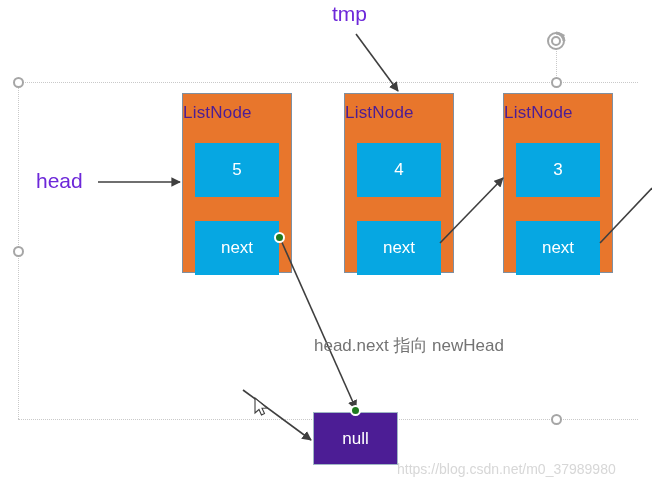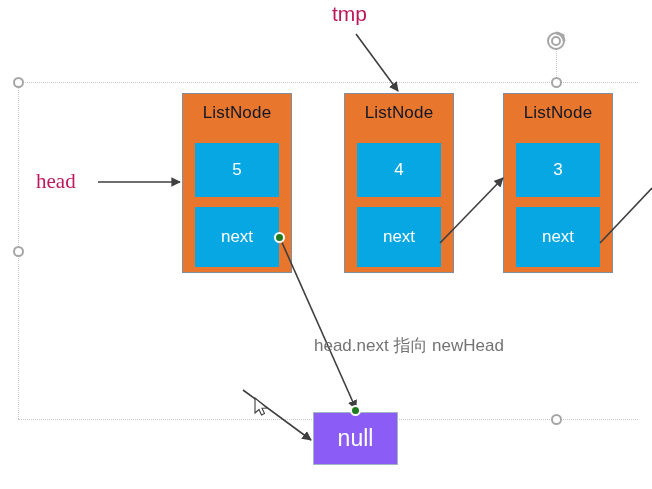--- a/index.html
+++ b/index.html
@@ -38,56 +38,55 @@
     box-sizing: border-box;
   }
   
   .node {
     position: absolute;
     background: #E8762C;
     border: 1px solid #7f8fa0;
     box-sizing: border-box;
   }
   .node-title {
-    color: #0f172a;
-    font-size: 17px;
-    text-align: center;
+    color: #4c1d95;
+    font-size: 17px;
     margin-top: 9px;
     letter-spacing: 0.2px;
   }
   .cell {
     position: absolute;
     left: 12px;
     right: 12px;
     background: #06A7E2;
     color: #ffffff;
     font-size: 17px;
     display: flex;
     align-items: center;
     justify-content: center;
     box-sizing: border-box;
   }
   .cell-val { top: 49px; height: 54px; }
-  .cell-next { top: 113px; height: 60px; }
+  .cell-next { top: 127px; height: 54px; }
   
   .nullbox {
     position: absolute;
-    background: #8b5cf6;
+    background: #4c1d95;
     border: 1px solid #9fb7c4;
     box-sizing: border-box;
     color: #ffffff;
-    font-size: 23px;
+    font-size: 17px;
     display: flex;
     align-items: center;
     justify-content: center;
   }
   
   .label {
     position: absolute;
-    color: #be185d;
+    color: #6d28d9;
     font-size: 21px;
     white-space: nowrap;
   }
   .annot-red {
     position: absolute;
     color: #737373;
     font-size: 17px;
     white-space: nowrap;
   }
   .watermark {
@@ -176,25 +175,26 @@
     <line x1="600" y1="243" x2="652" y2="188" stroke="#3f3f3f" stroke-width="1.6"></line>
 
     <line x1="280" y1="238" x2="356" y2="409" stroke="#3f3f3f" stroke-width="1.6" marker-end="url(#arrow)"></line>
 
     <line x1="243" y1="390" x2="311" y2="440" stroke="#3f3f3f" stroke-width="1.6" marker-end="url(#arrow)"></line>
   </svg>
 
   <div class="dot" style="left:274px; top:232px;"></div>
   <div class="dot" style="left:350px; top:405px;"></div>
 
-  <div class="label" style="left:36px; top:169px;font-family:Liberation Serif, serif;">head</div>
+  <div class="label" style="left:36px; top:169px;">head</div>
   <div class="label" style="left:332px; top:2px;">tmp</div>
 
   <div class="annot-red" style="left:314px; top:334px;">head.next 指向 newHead</div>
 
+  <div class="watermark" style="left:397px; top:461px;">https://blog.csdn.net/m0_37989980</div>
 
   <svg class="overlay">
     <g transform="translate(255,398)">
       <path d="M0 0 L0 15 L4 11.5 L6.5 17 L9.5 15.6 L7 10.3 L12 10 Z" fill="#ffffff" stroke="#3f3f3f" stroke-width="1.1"></path>
     </g>
   </svg>
 
 </div>
 
 </body></html>

